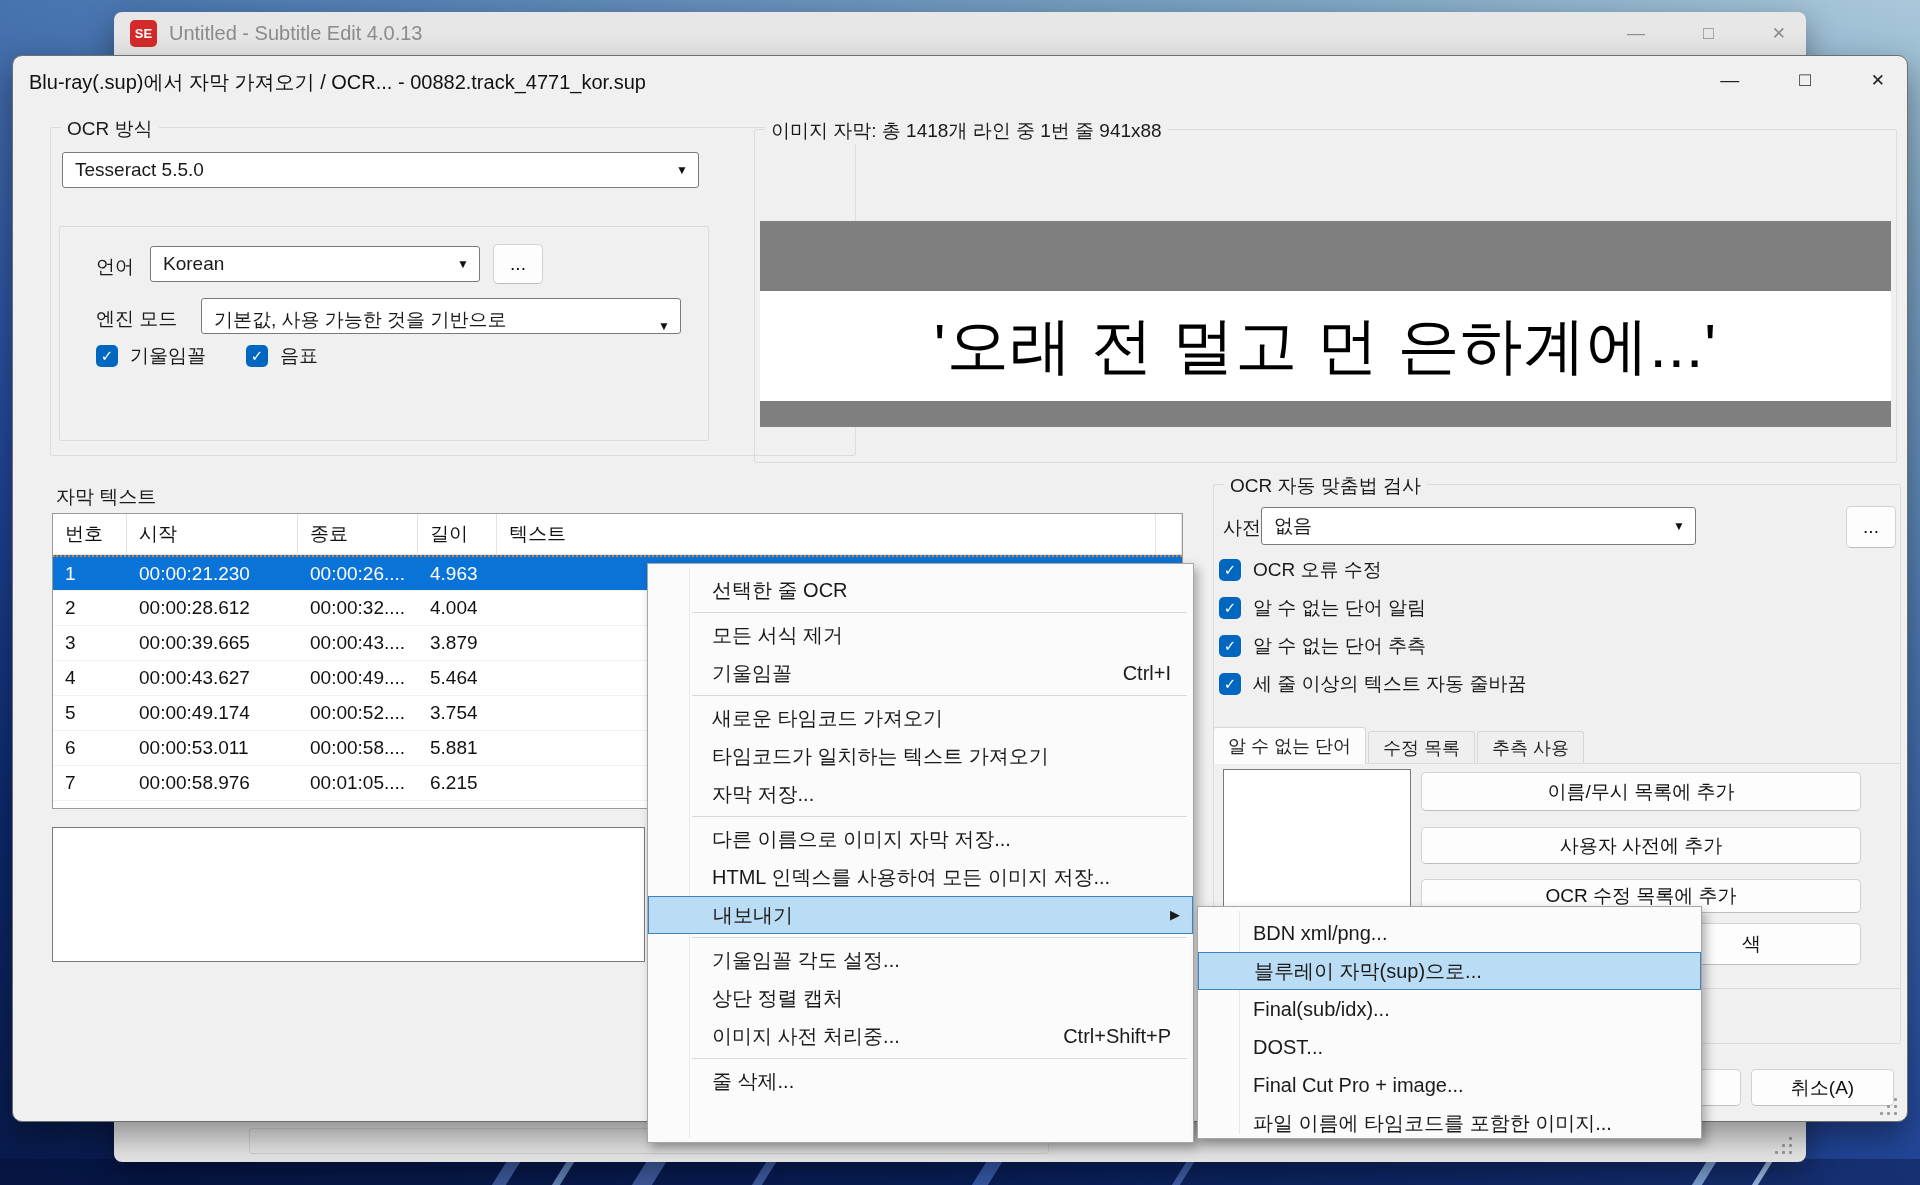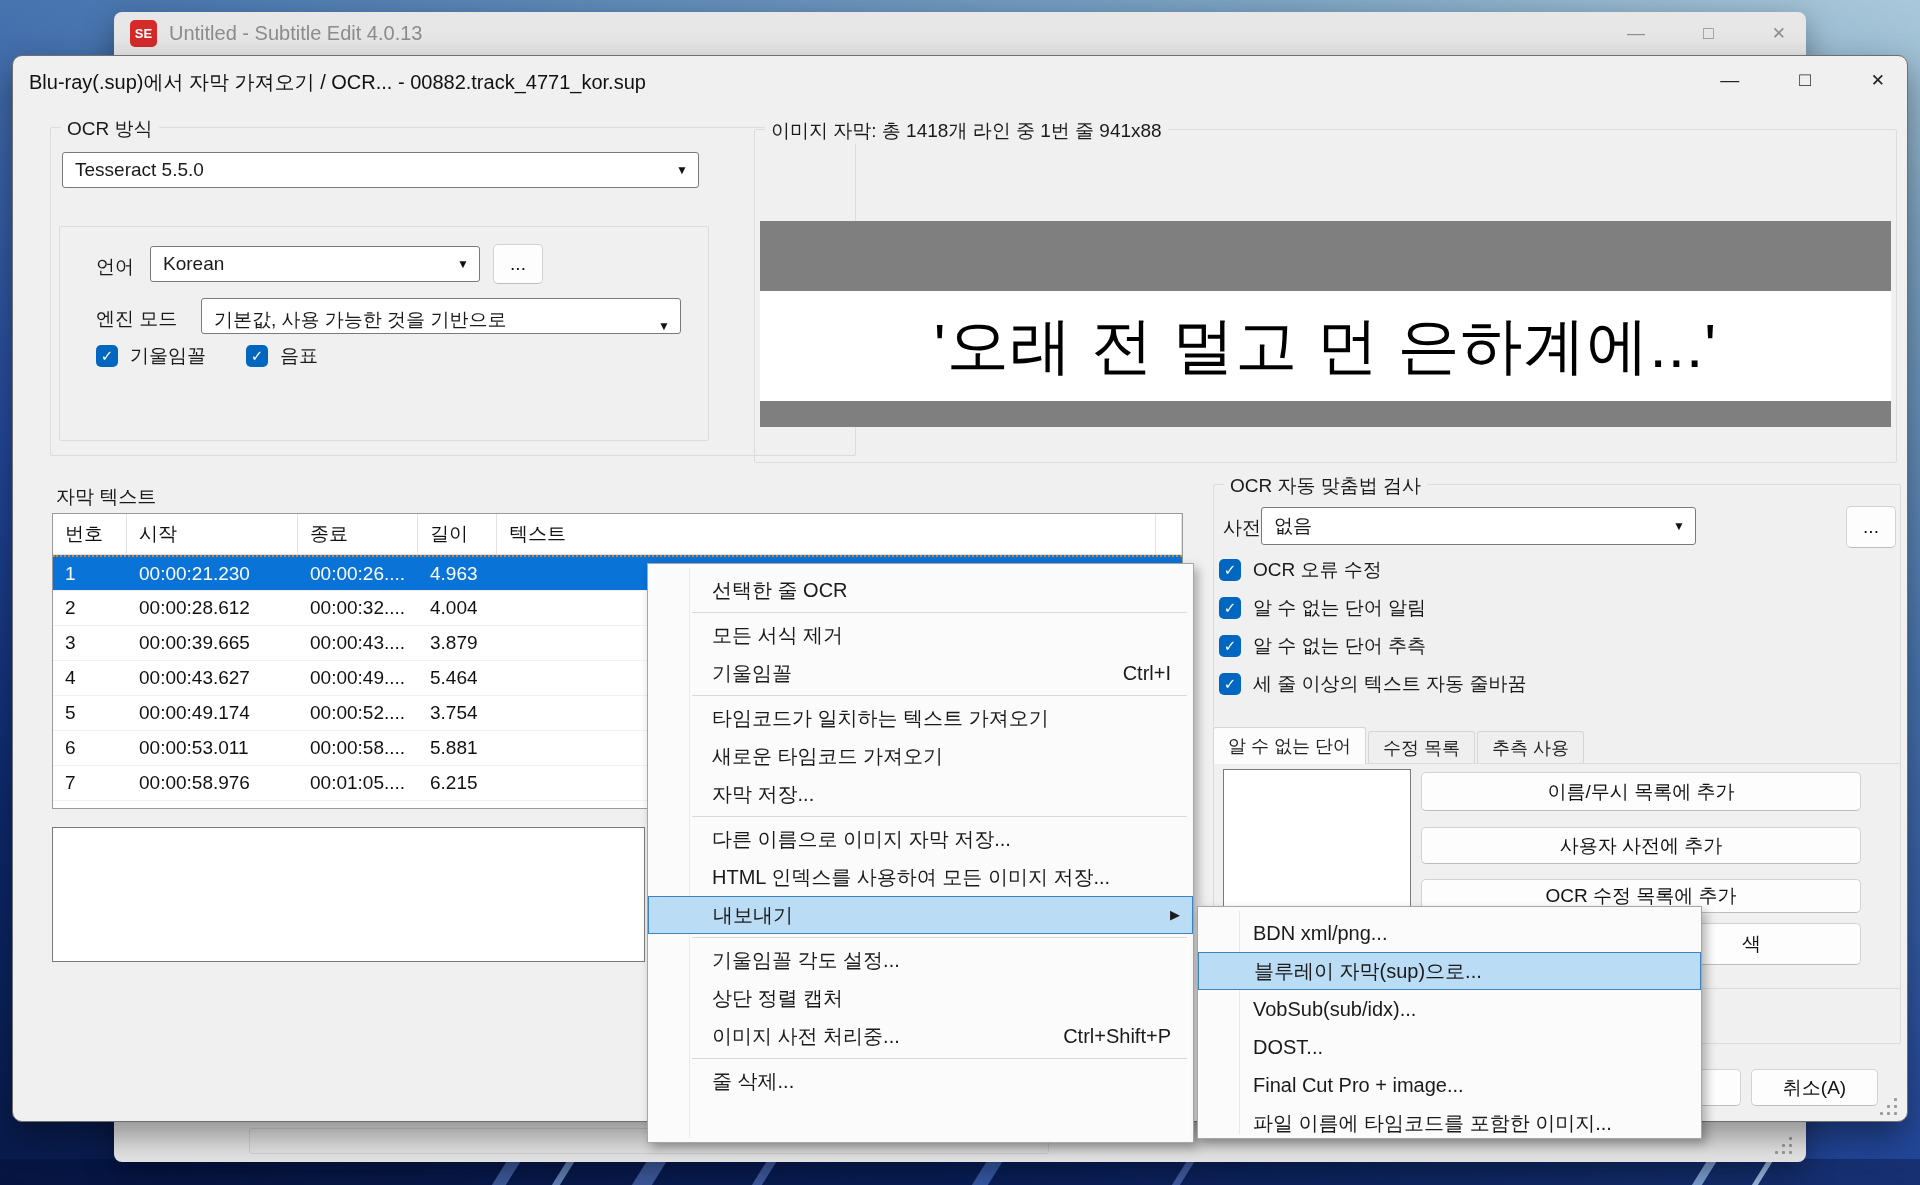--- a/index.html
+++ b/index.html
@@ -96,21 +96,21 @@
     border:1px solid #d6d6d6; border-bottom:none; background:#efefef; margin-right:2px; border-radius:3px 3px 0 0; color:#222; }
   .tab.active { height:37px; background:#fcfcfc; position:relative; z-index:2; }
   .tab-panel { position:absolute; left:1200px; top:707px; width:688px; height:226px; border:1px solid #dcdcdc; background:transparent; }
   .listbox { position:absolute; left:1210px; top:713px; width:188px; height:195px; background:#fff; border:1px solid #7a7a7a; }
   .btn-add1 { left:1408px; top:716px; width:440px; height:39px; }
   .btn-add2 { left:1408px; top:771px; width:440px; height:37px; }
   .btn-add3 { left:1408px; top:823px; width:440px; height:34px; }
   .btn-search { left:1408px; top:867px; width:440px; height:42px; justify-content:flex-start; padding-left:320px; }
 
   .btn-ok-partial { left:1628px; top:1013px; width:100px; height:37px; }
-  .btn-cancel { left:1738px; top:1013px; width:127px; height:37px; }
+  .btn-cancel { left:1738px; top:1013px; width:143px; height:37px; }
 
   
   .menu { position:absolute; background:#fbfbfb; border:1px solid #a6a6a6; box-shadow:4px 5px 10px rgba(0,0,0,.30); z-index:10; }
   .menu::before { content:""; position:absolute; left:41px; top:4px; bottom:4px; width:1px; background:#e9e9e9; }
   .ctx { left:647px; top:563px; width:547px; height:580px; padding-top:7px; }
   .mi { position:relative; height:38px; line-height:38px; padding-left:64px; padding-right:44px; font-size:20px; color:#1a1a1a; white-space:nowrap; }
   .mi .shortcut { position:absolute; right:22px; font-size:20px; color:#1a1a1a; }
   .mi .sub-arrow { position:absolute; right:12px; top:0; font-size:13px; }
   .mi.hilite { background:#badcf4; border:1px solid #3d83c4; line-height:36px; height:38px; }
   .msep { height:1px; background:#d9d9d9; margin:3px 6px 3px 44px; }
@@ -326,35 +326,35 @@
       <i></i>
     </div>
 </div>
 
 <div class="menu ctx">
   <div class="mi"><span>선택한 줄 OCR</span></div>
   <div class="msep"></div>
   <div class="mi"><span>모든 서식 제거</span></div>
   <div class="mi"><span>기울임꼴</span><span class="shortcut">Ctrl+I</span></div>
   <div class="msep"></div>
+  <div class="mi"><span>새로운 타임코드 가져오기</span></div>
   <div class="mi"><span>타임코드가 일치하는 텍스트 가져오기</span></div>
-  <div class="mi"><span>새로운 타임코드 가져오기</span></div>
   <div class="mi"><span>자막 저장...</span></div>
   <div class="msep"></div>
   <div class="mi"><span>다른 이름으로 이미지 자막 저장...</span></div>
   <div class="mi"><span>HTML 인덱스를 사용하여 모든 이미지 저장...</span></div>
   <div class="mi hilite"><span>내보내기</span><span class="sub-arrow">▶</span></div>
   <div class="msep"></div>
   <div class="mi"><span>기울임꼴 각도 설정...</span></div>
   <div class="mi"><span>상단 정렬 캡처</span></div>
   <div class="mi"><span>이미지 사전 처리중...</span><span class="shortcut">Ctrl+Shift+P</span></div>
   <div class="msep"></div>
   <div class="mi"><span>줄 삭제...</span></div>
 </div>
 
 <div class="menu sub">
   <div class="mi"><span>BDN xml/png...</span></div>
   <div class="mi hilite"><span>블루레이 자막(sup)으로...</span></div>
-  <div class="mi"><span>VobSub(sub/idx)...</span></div>
+  <div class="mi"><span>Final(sub/idx)...</span></div>
   <div class="mi"><span>DOST...</span></div>
   <div class="mi"><span>Final Cut Pro + image...</span></div>
   <div class="mi"><span>파일 이름에 타임코드를 포함한 이미지...</span></div>
 </div>
 
 </body></html>

